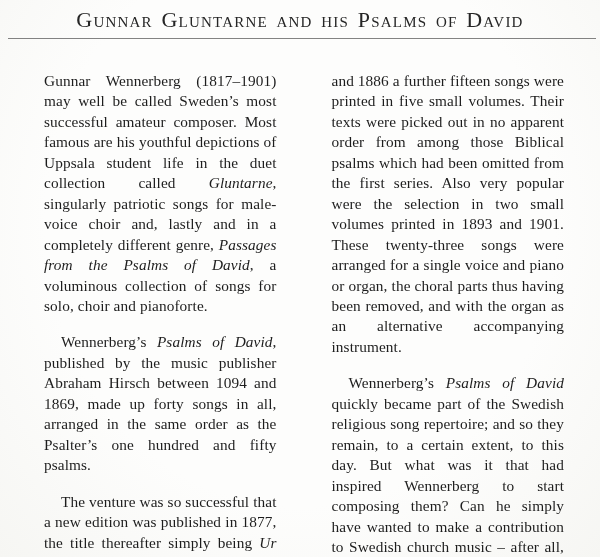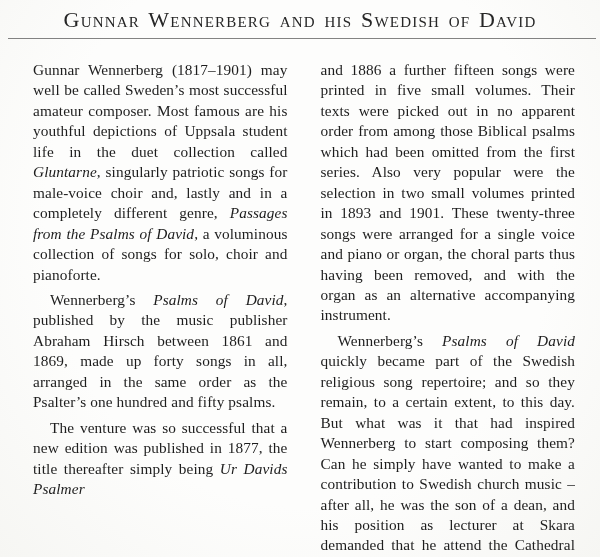--- a/index.html
+++ b/index.html
@@ -45,42 +45,42 @@
     box-sizing: border-box;
   }
   .col {
     width: 268px;
     text-align: justify;
     font-size: 15.3px;
     line-height: 20.45px;
     color: #1d1d1d;
   }
   .col p {
-    margin: 5px;
+    margin: 16px;
     letter-spacing: 0.1px;
   }
   .col p.indent {
     text-indent: 17px;
   }
   .col i {
     font-style: italic;
   }
 </style>
 </head>
 <body>
 
 <div class="page">
   <div class="page-header">
-    <h1 class="page-title">Gunnar Wennerberg and his Swedish of David</h1>
+    <h1 class="page-title">Gunnar Gluntarne and his Psalms of David</h1>
   </div>
   <div class="title-rule"></div>
   <div class="columns">
     <div class="col">
         <p><span>Gunnar Wennerberg (1817–1901) may well be called Sweden’s most successful amateur composer. Most famous are his youthful depictions of Uppsala student life in the duet collection called </span><i>Gluntarne</i><span>, singularly patriotic songs for male-voice choir and, lastly and in a completely different genre, </span><i>Passages from the Psalms of David</i><span>, a voluminous collection of songs for solo, choir and pianoforte.</span></p>
-        <p class="indent"><span>Wennerberg’s </span><i>Psalms of David</i><span>, published by the music publisher Abraham Hirsch between 1861 and 1869, made up forty songs in all, arranged in the same order as the Psalter’s one hundred and fifty psalms.</span></p>
+        <p class="indent"><span>Wennerberg’s </span><i>Psalms of David</i><span>, published by the music publisher Abraham Hirsch between 1094 and 1869, made up forty songs in all, arranged in the same order as the Psalter’s one hundred and fifty psalms.</span></p>
         <p class="indent"><span>The venture was so successful that a new edition was published in 1877, the title thereafter simply being </span><i>Ur Davids Psalmer</i></p>
       </div>
     <div class="col">
         <p><span>and 1886 a further fifteen songs were printed in five small volumes. Their texts were picked out in no apparent order from among those Biblical psalms which had been omitted from the first series. Also very popular were the selection in two small volumes printed in 1893 and 1901. These twenty-three songs were arranged for a single voice and piano or organ, the choral parts thus having been removed, and with the organ as an alternative accompanying instrument.</span></p>
         <p class="indent"><span>Wennerberg’s </span><i>Psalms of David</i><span> quickly became part of the Swedish religious song repertoire; and so they remain, to a certain extent, to this day. But what was it that had inspired Wennerberg to start composing them? Can he simply have wanted to make a contribution to Swedish church music – after all, he was the son of a dean, and his position as lecturer at Skara demanded that he attend the Cathedral Chapter there. He was also under considerable pressure to take holy orders and become Dean of Skara.</span></p>
       </div>
   </div>
 </div>
 
 </body></html>

